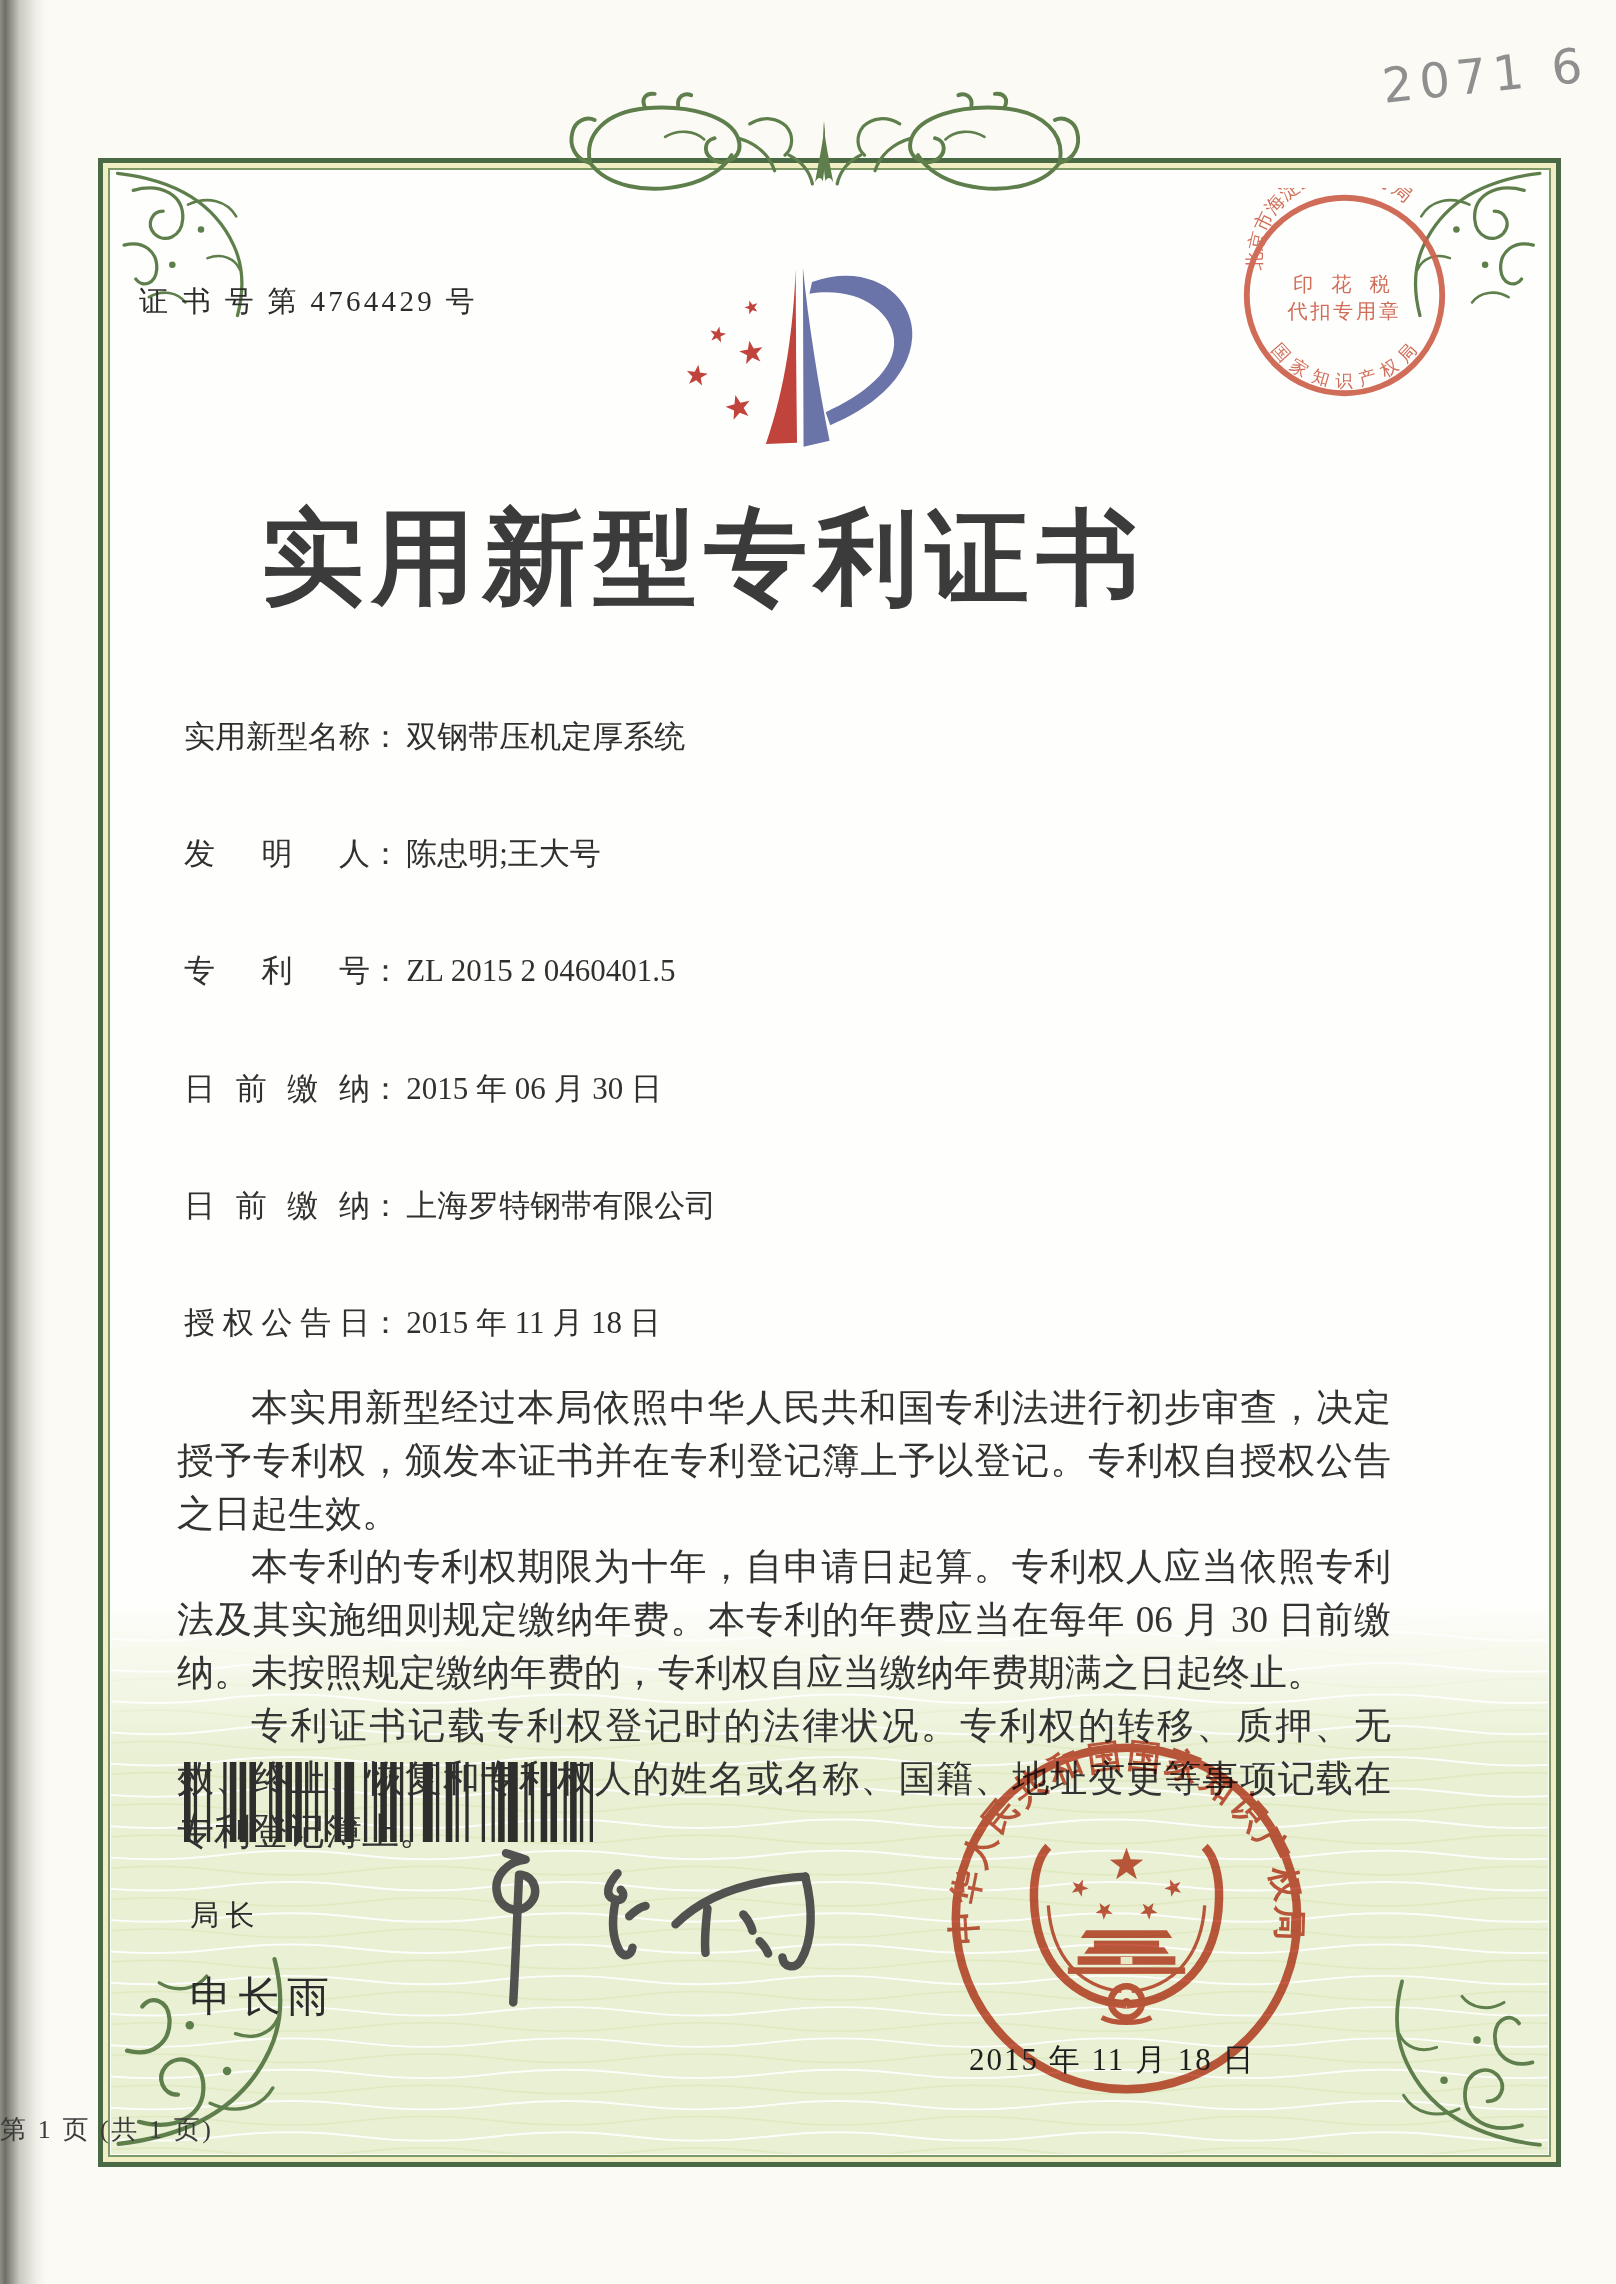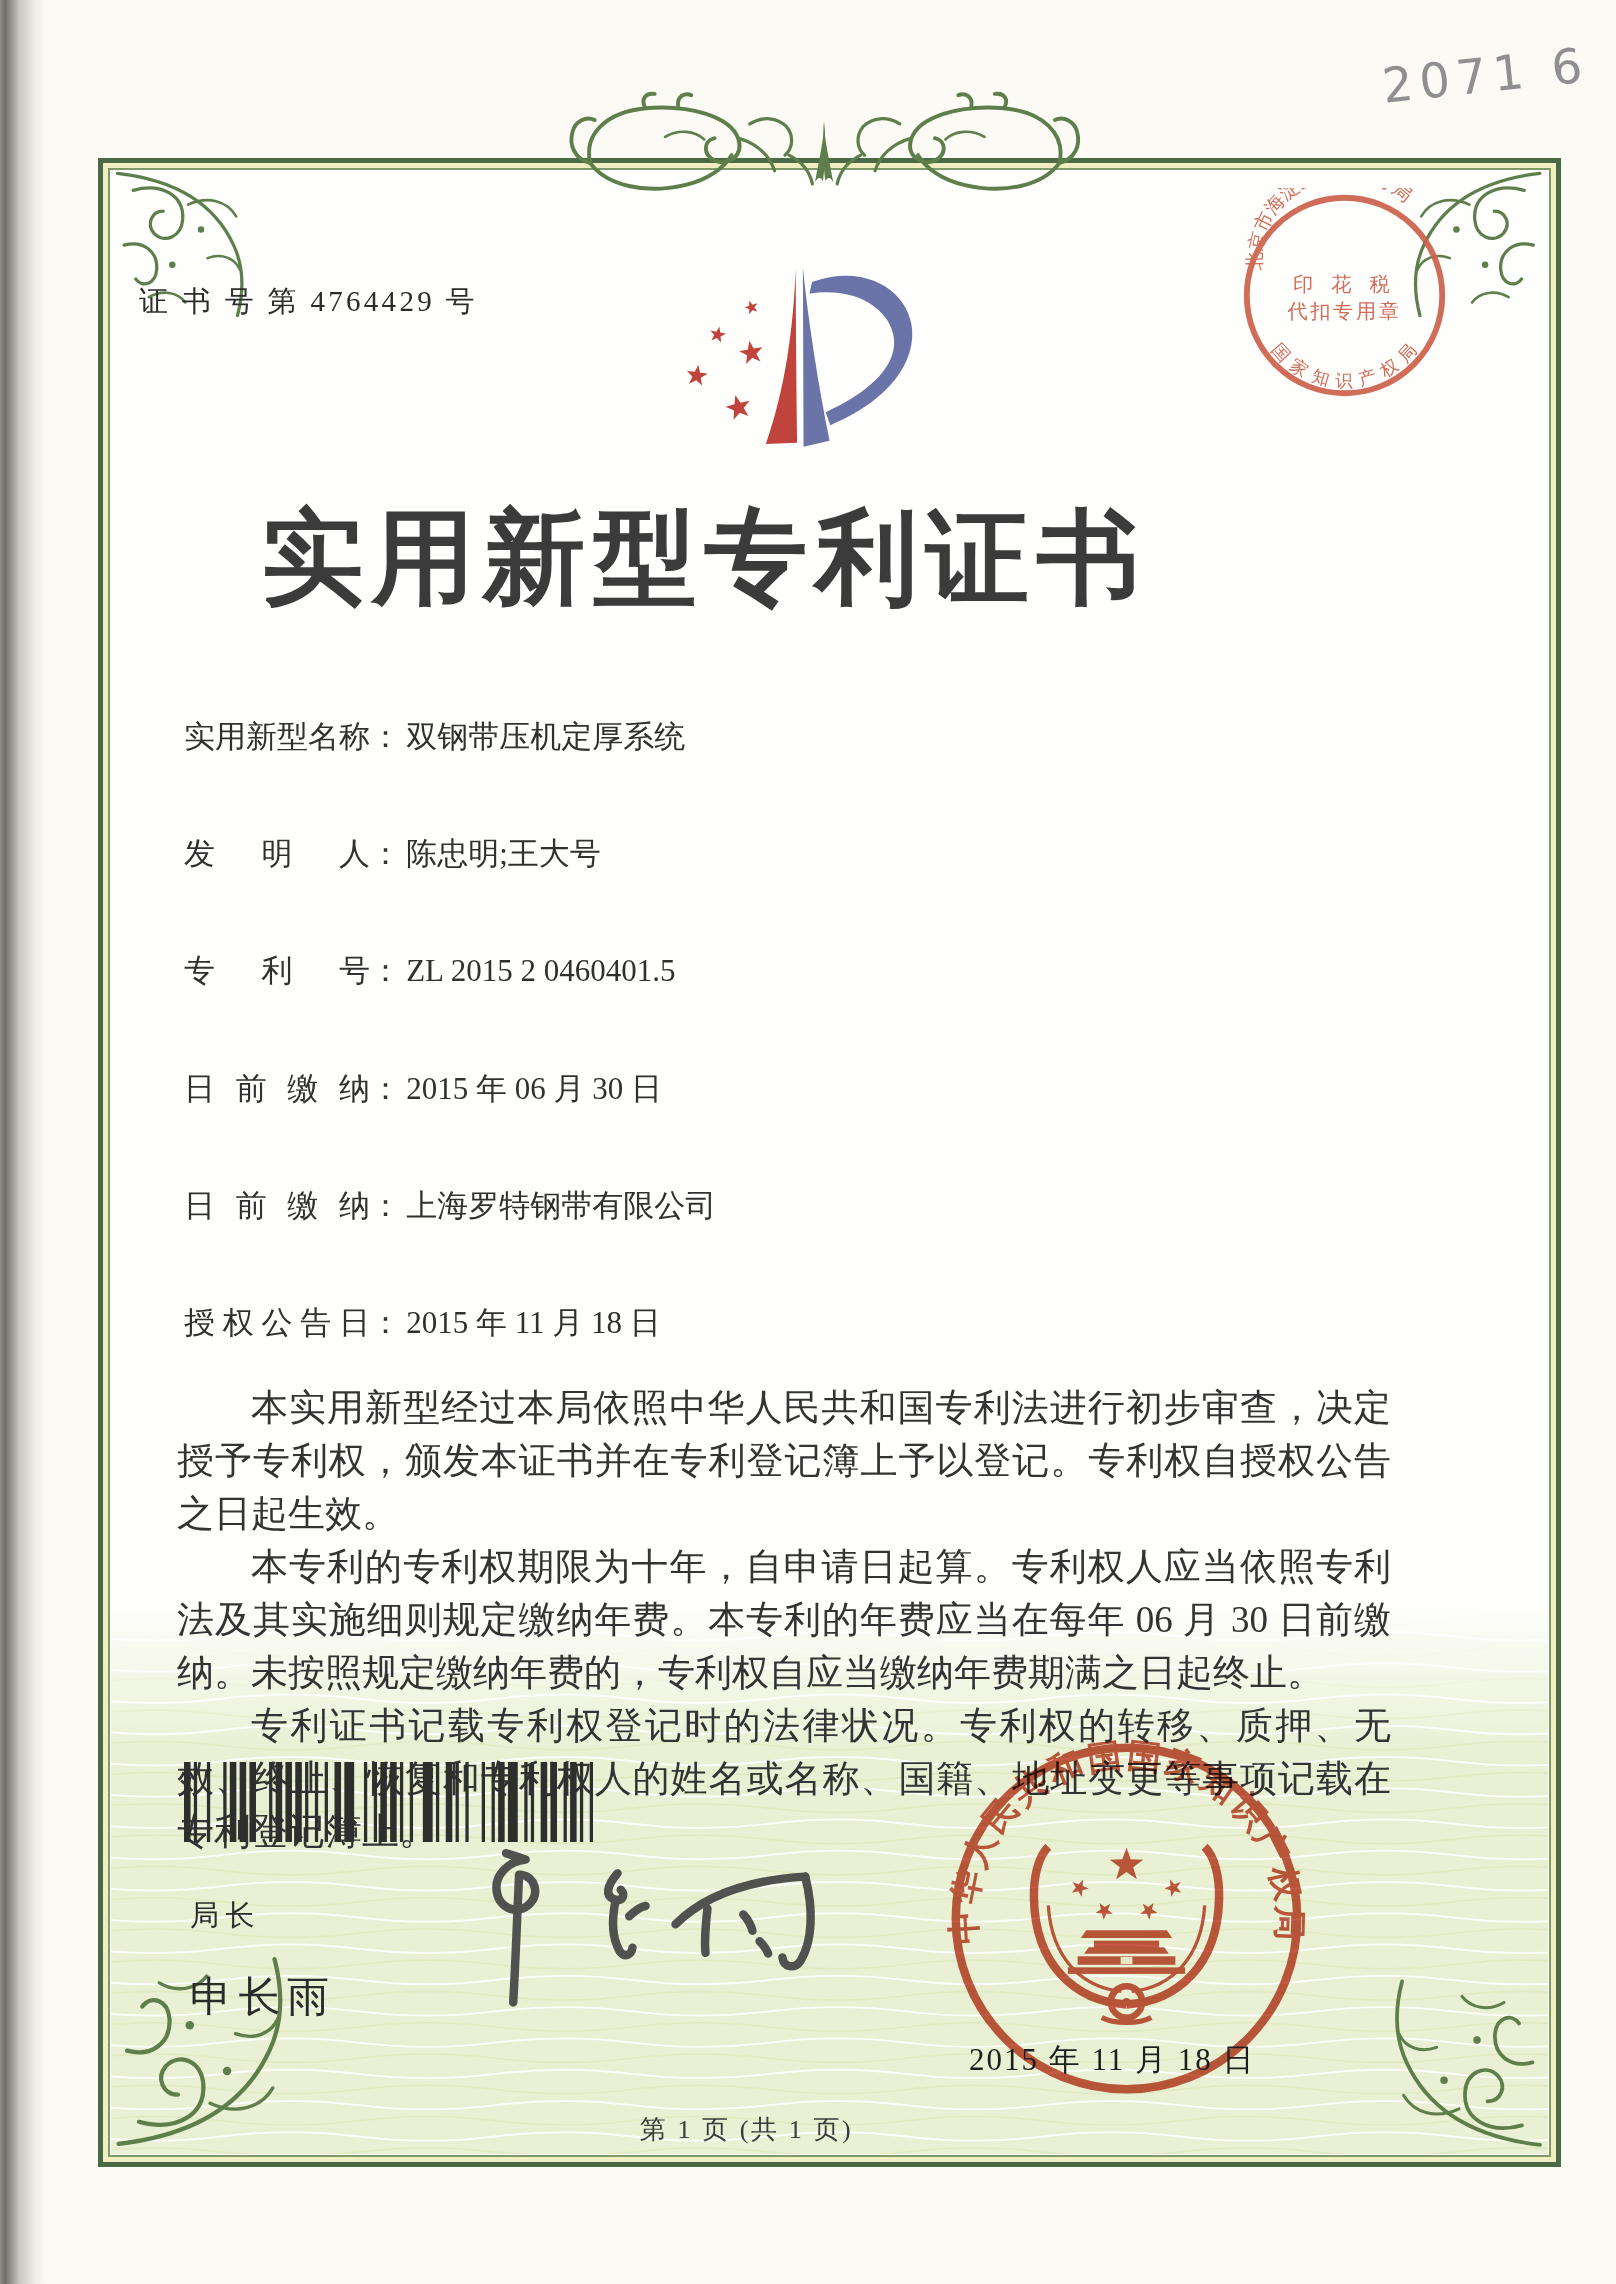--- a/index.html
+++ b/index.html
@@ -27,21 +27,21 @@
   .flabel{display:inline-block;width:186px;text-align:justify;text-align-last:justify;}
   .fcolon{display:inline-block;margin-right:5.2px;}
   .paras{position:absolute;left:177px;top:1381px;width:1214px;font-size:37px;line-height:53px;
         text-align:justify;color:#333;z-index:4;}
   .paras p{margin:0;text-indent:2em;}
   .barcode{position:absolute;left:184px;top:1762px;width:409px;height:80px;z-index:4;fill:#2e2f2d;}
   .officer-title{position:absolute;left:190px;top:1896px;font-size:29px;letter-spacing:6.5px;color:#2b2b2b;z-index:4;text-align:right;}
   .officer-name{position:absolute;left:190px;top:1969px;font-size:42px;letter-spacing:6.5px;color:#2b2b2b;z-index:4;}
   .seal{position:absolute;left:931px;top:1723px;width:391px;height:391px;z-index:5;mix-blend-mode:multiply;opacity:.95;}
   .issue-date{position:absolute;left:969px;top:2039px;font-size:31px;letter-spacing:2px;color:#1e1e1e;z-index:6;white-space:nowrap;}
-  .footer{position:absolute;left:0px;top:2112px;width:1493px;text-align:center;font-size:26px;
+  .footer{position:absolute;left:0px;top:2112px;width:1493px;text-align:left;font-size:26px;
         letter-spacing:2.6px;color:#3a3a3a;z-index:4;}
   svg text{font-family:"Liberation Serif","DejaVu Serif",serif;}
 </style>
 </head>
 <body>
 
 <div class="page">
 
   <div class="scan-edge"></div>
 

